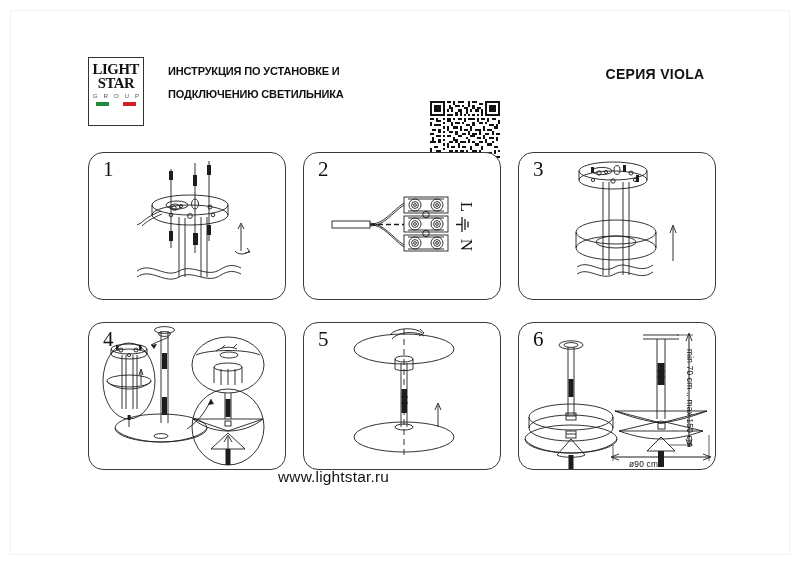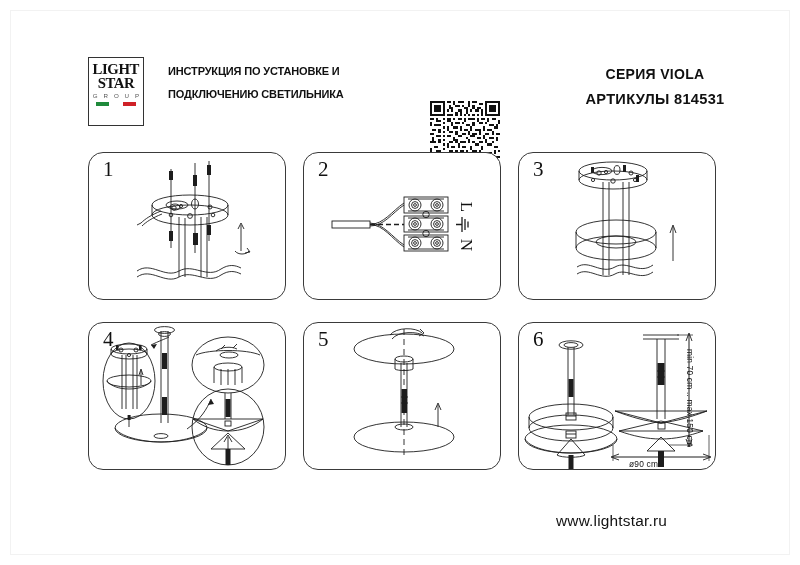--- a/index.html
+++ b/index.html
@@ -177,23 +177,23 @@
     color: #111111;
     transform-origin: center center;
     transform: rotate(90deg);
     white-space: nowrap;
   }
 
   
   .footer {
     position: absolute;
     left: 0;
-    top: 512px;
+    top: 468px;
     width: 667px;
-    text-align: right;
+    text-align: center;
   }
   .footer-url {
     font-family: "Liberation Sans", sans-serif;
     font-size: 15.4px;
     letter-spacing: 0.2px;
     color: #121212;
   }
 </style>
 </head>
 <body>
@@ -409,21 +409,20 @@
           <rect x="23" y="32" width="1" height="1"></rect>
             <rect x="26" y="32" width="2" height="1"></rect>
           <rect x="30" y="32" width="1" height="1"></rect>
             <rect x="32" y="32" width="1" height="1"></rect>
         </g>
       </svg>
     </div>
 
     <div class="series-block">
       <div class="series-line">СЕРИЯ VIOLA</div>
-      <div class="series-line sku">АРТИКУЛЫ 814531</div>
     </div>
 
   </div>
 
   <div class="panels">
 
     <div class="panel" style="left:88px; top:152px; width:198px; height:148px;">
       <div class="panel-num">1</div>
       <div class="art">
         <svg width="198" height="148" viewBox="0 0 198 148" fill="none" stroke="#1d1d1d" stroke-width="0.9">

